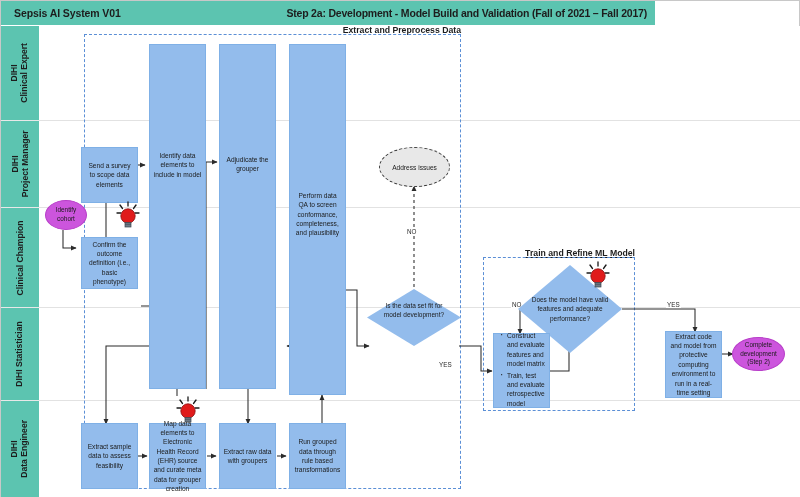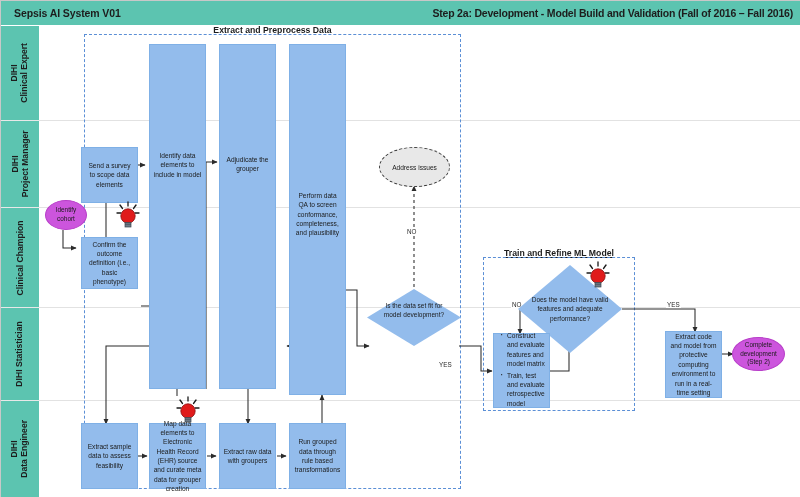--- a/index.html
+++ b/index.html
@@ -12,21 +12,21 @@
   #root {
     position: relative;
     width: 800px; height: 497px;
     background: #ffffff;
     border: 1px solid #c8c8c8;
   }
 
   
   .header {
     position: absolute; left: 0; top: 0;
-    width: 800px; height: 25px;
+    width: 654px; height: 25px;
     background: #5cc4b0;
     border-bottom: 1px solid #ffffff;
   }
   .header-title {
     position: absolute; left: 13px; top: 6px;
     font-size: 10.5px; font-weight: bold; color: #1d1d1d;
     letter-spacing: -0.1px;
   }
   .header-subtitle {
     position: absolute; right: 8px; top: 6px;
@@ -57,21 +57,21 @@
   
   .group-box {
     position: absolute;
     border: 1px dashed #5b8fd6;
     background: transparent;
     pointer-events: none;
   }
   .group-title {
     position: absolute;
     font-size: 8.7px; font-weight: bold; color: #1d1d1d;
-    text-align: center; white-space: nowrap;
+    text-align: right; white-space: nowrap;
   }
 
   
   .node {
     position: absolute;
     background: #93bcec;
     border: 1px solid #7fb0e6;
     display: flex; align-items: center; justify-content: center;
     text-align: center;
     font-size: 6.6px; color: #1b1b1b; line-height: 1.42;
@@ -137,21 +137,21 @@
   
   .bulb { position: absolute; width: 26px; height: 30px; }
 </style>
 </head>
 <body>
 
 <div id="root">
 
   <div class="header">
     <div class="header-title">Sepsis AI System V01</div>
-    <div class="header-subtitle">Step 2a: Development - Model Build and Validation (Fall of 2016 – Fall 2016)</div>
+    <div class="header-subtitle">Step 2a: Development - Model Build and Validation (Fall of 2021 – Fall 2017)</div>
   </div>
 
   <div class="lane-label" style="top:25px;height:95px;">
     <div class="txt"><span>DIHI<br>Clinical Expert</span></div>
   </div>
   <div class="lane-label" style="top:120px;height:87px;">
     <div class="txt"><span>DIHI<br>Project Manager</span></div>
   </div>
   <div class="lane-label" style="top:207px;height:100px;">
     <div class="txt"><span>Clinical Champion</span></div>

